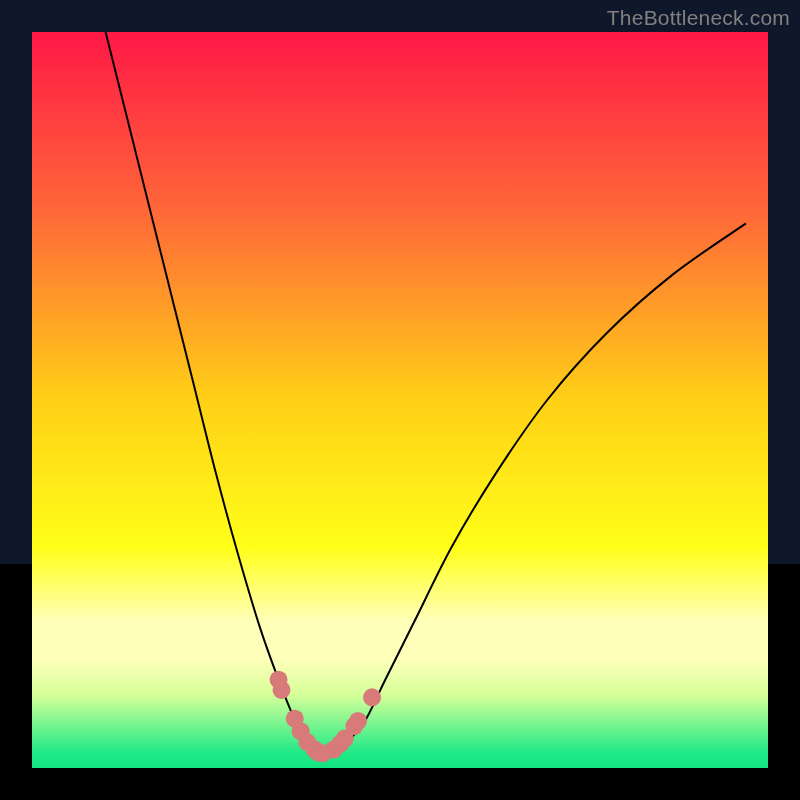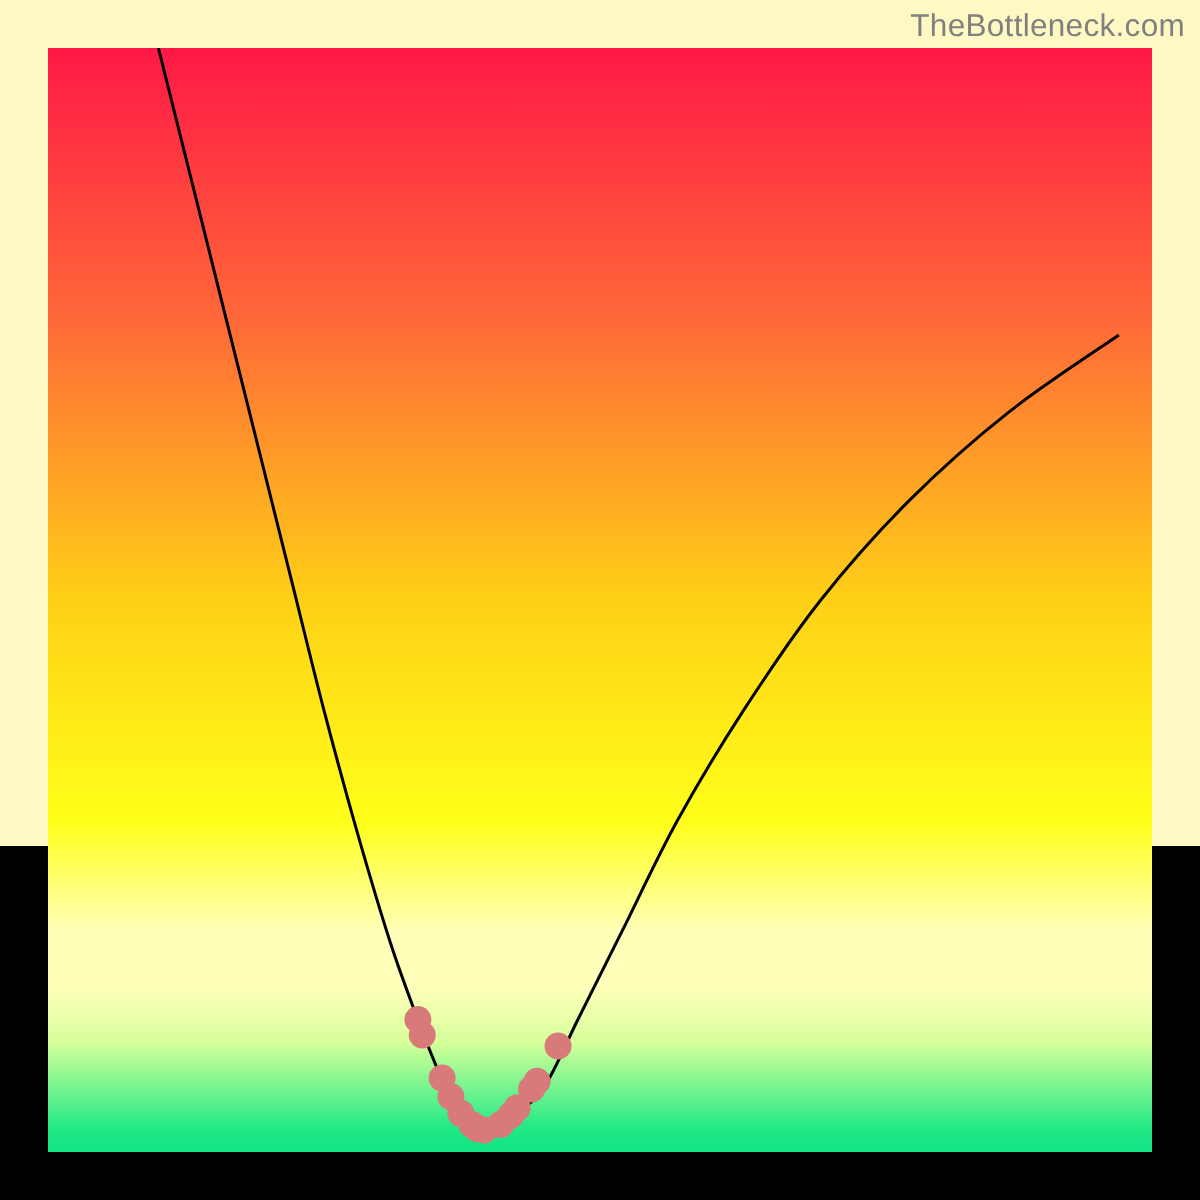--- a/index.html
+++ b/index.html
@@ -10,21 +10,21 @@
     background: #000;
     font-family: Arial, Helvetica, sans-serif;
     overflow: hidden;
   }
   .frame {
     position: absolute;
     left: 0;
     top: 0;
     width: 800px;
     height: 564px;
-    background: #fef9c3;
+    background: #0f172a;
   }
   .plot {
     position: absolute;
     left: 32px;
     top: 32px;
     width: 736px;
     height: 736px;
     
   }
   .watermark {

